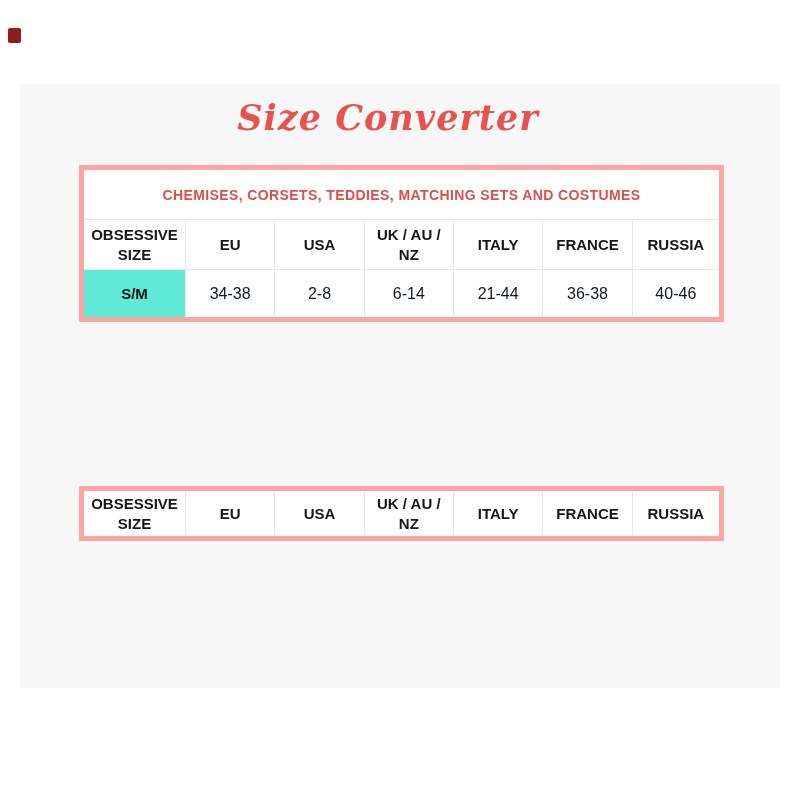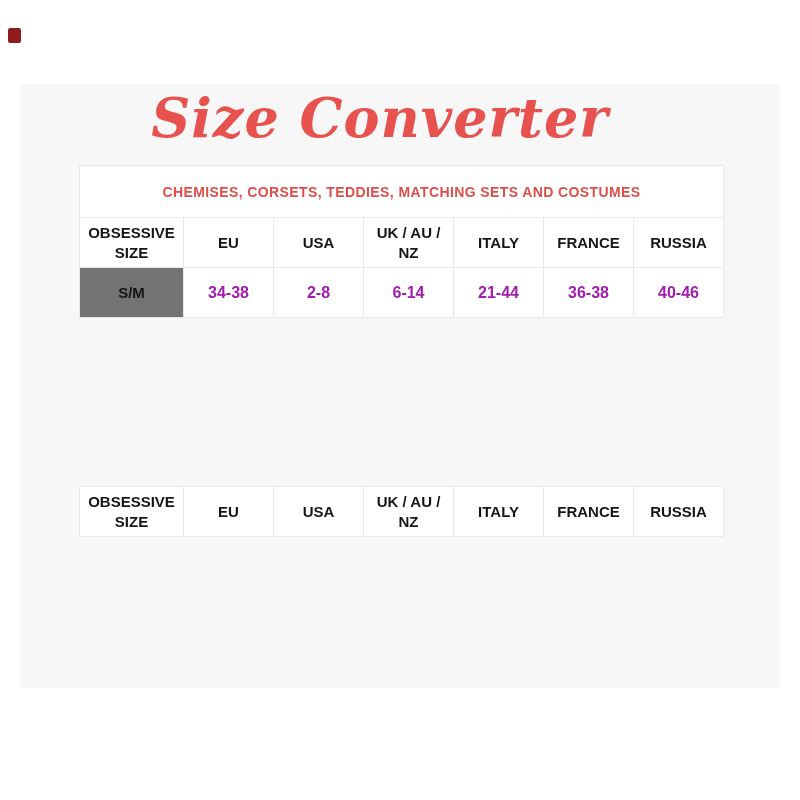--- a/index.html
+++ b/index.html
@@ -18,39 +18,39 @@
     border-radius: 2px;
   }
   .content-panel {
     position: absolute;
     left: 20px; top: 84px;
     width: 760px; height: 604px;
     background: #f7f7f8;
   }
   .page-title {
     position: absolute;
-    left: 0; top: 93px;
+    left: 8px; top: 93px;
     width: 760px;
     text-align: center;
     font-family: "DejaVu Serif", serif;
     font-style: italic;
     font-weight: bold;
-    font-size: 54px;
+    font-size: 35px;
     line-height: 50px;
     color: #e8524e;
     letter-spacing: 1px;
   }
   table.size-table {
     position: absolute;
     left: 79px;
     width: 645px;
     table-layout: fixed;
     border-collapse: collapse;
     background: #ffffff;
-    border: 1px solid #fca5a5;
+    border: 5px solid #fca5a5;
   }
   #table-chemises { top: 165px; }
   #table-hosiery  { top: 486px; }
   col.c-size { width: 104px; }
   th, td {
     border: 1px solid #e8e8e8;
     text-align: center;
     vertical-align: middle;
   }
   tr.title-row th {
@@ -63,29 +63,29 @@
   tr.head-row th {
     height: 50px;
     color: #161616;
     font-size: 15px;
     font-weight: bold;
     line-height: 1.3;
     padding: 0 6px;
   }
   tbody td {
     height: 50px;
-    color: #a21caf;
+    color: #0f172a;
     font-size: 16px;
-    font-weight: bold;
+    font-weight: normal;
   }
   tbody td.size-col {
     font-weight: bold;
     font-size: 15px;
     color: #141414;
-    background: #737373;
+    background: #5eead4;
   }
 </style>
 </head>
 <body>
 
 <div class="logo-mark"></div>
 <div class="content-panel"></div>
 
 <div class="page-title">Size Converter</div>
 

